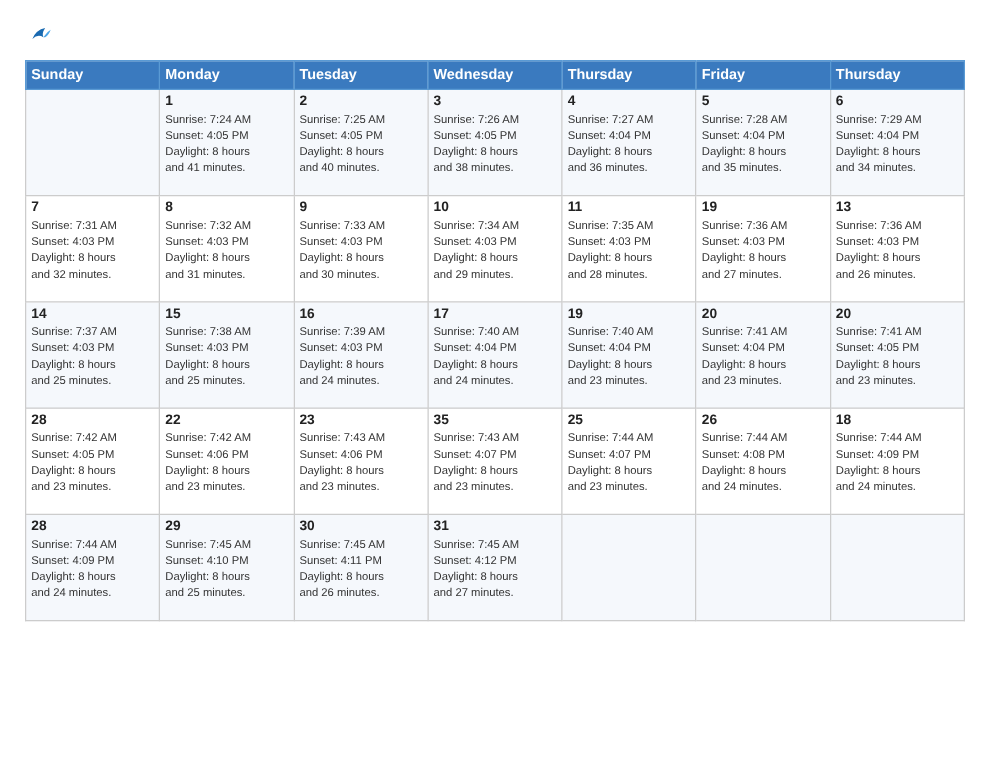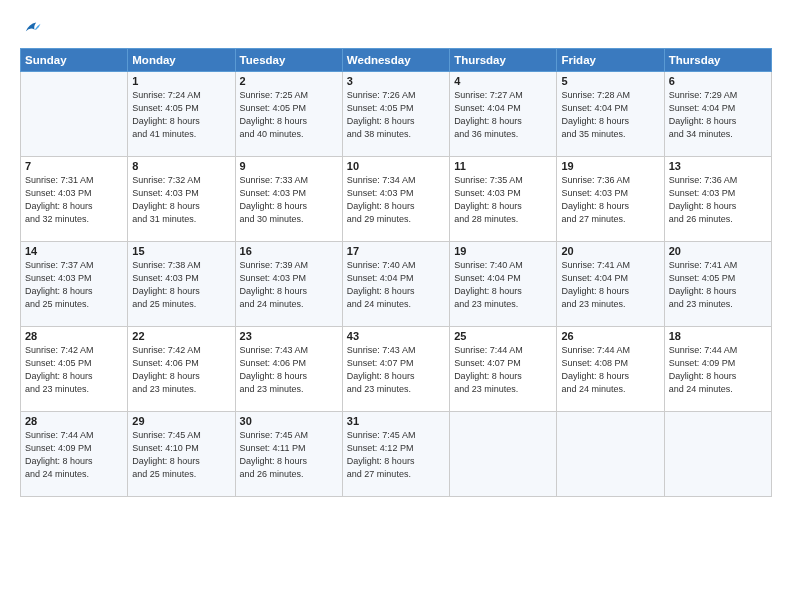--- a/index.html
+++ b/index.html
@@ -221,21 +221,21 @@
           </td>
           <td>
             <span class="day-num">22</span>
             <div class="cell-info">Sunrise: 7:42 AM<br>Sunset: 4:06 PM<br>Daylight: 8 hours<br>and 23 minutes.</div>
           </td>
           <td>
             <span class="day-num">23</span>
             <div class="cell-info">Sunrise: 7:43 AM<br>Sunset: 4:06 PM<br>Daylight: 8 hours<br>and 23 minutes.</div>
           </td>
           <td>
-            <span class="day-num">43</span>
+            <span class="day-num">35</span>
             <div class="cell-info">Sunrise: 7:43 AM<br>Sunset: 4:07 PM<br>Daylight: 8 hours<br>and 23 minutes.</div>
           </td>
           <td>
             <span class="day-num">25</span>
             <div class="cell-info">Sunrise: 7:44 AM<br>Sunset: 4:07 PM<br>Daylight: 8 hours<br>and 23 minutes.</div>
           </td>
           <td>
             <span class="day-num">26</span>
             <div class="cell-info">Sunrise: 7:44 AM<br>Sunset: 4:08 PM<br>Daylight: 8 hours<br>and 24 minutes.</div>
           </td>

